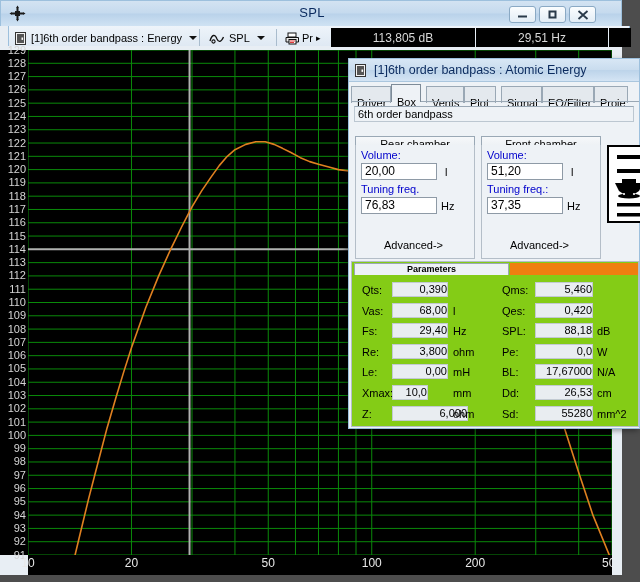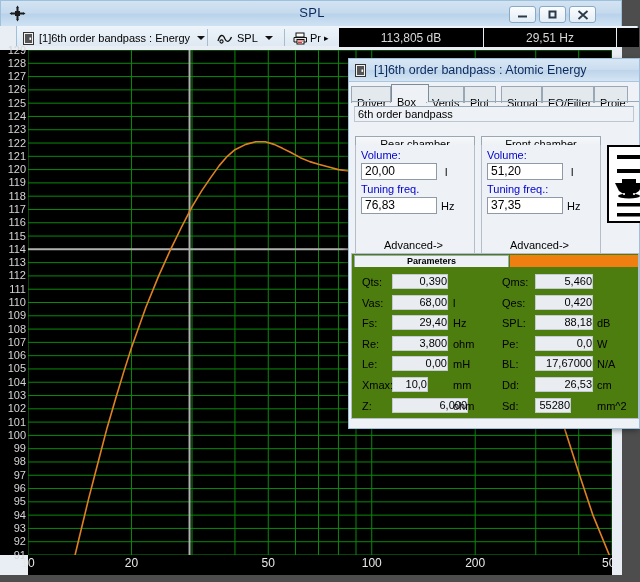--- a/index.html
+++ b/index.html
@@ -24,21 +24,21 @@
   .sys-btn{
     position:absolute;top:5px;width:27px;height:17px;
     background:linear-gradient(to bottom,#fbfdfe,#e3edf6);
     border:1px solid #8aa9c4;border-radius:3px;box-sizing:border-box;
     display:flex;align-items:center;justify-content:center;
   }
   #btn-min{right:85px;} #btn-max{right:55px;} #btn-close{right:25px;}
   .sys-btn svg{display:block;}
   
   #spl-toolbar{
-    position:absolute;left:16px;top:26px;width:622px;height:20px;
+    position:absolute;left:8px;top:26px;width:622px;height:20px;
     background:linear-gradient(to bottom,#eef4fa,#dfe9f3);
     border-left:1px solid #9dc0dd;border-right:1px solid #9dc0dd;box-sizing:border-box;
   }
   .tb-group{position:absolute;top:0;height:24px;display:flex;align-items:center;}
   .tb-sep{position:absolute;top:3px;width:1px;height:17px;background:#a9bccd;}
   .tb-lbl{font-size:11px;color:#000;white-space:nowrap;}
   .tb-caret{
     width:0;height:0;border-left:4px solid transparent;border-right:4px solid transparent;
     border-top:4px solid #111;margin-left:7px;
   }
@@ -108,22 +108,22 @@
     box-sizing:border-box;font-size:12px;line-height:15px;padding-left:3px;color:#000;
   }
   .fl-unit{position:absolute;font-size:11px;color:#000;}
   .adv-lnk{position:absolute;font-size:11px;color:#000;white-space:nowrap;}
   #box-diagram{
     position:absolute;left:258px;top:86px;width:44px;height:78px;
     background:#fff;border:2px solid #000;box-sizing:border-box;overflow:hidden;
   }
   
   #param-panel{
-    position:absolute;left:2px;top:194px;width:288px;height:166px;
-    background:#4d7c0f;border:1px solid #b4bec8;box-sizing:border-box;
+    position:absolute;left:2px;top:202px;width:288px;height:166px;
+    background:#84cc16;border:1px solid #b4bec8;box-sizing:border-box;
   }
   #param-tabrow{position:absolute;left:0;top:0;width:286px;height:13px;}
   #param-tab{
     position:absolute;left:2px;top:1px;width:155px;height:12px;
     background:#eef2f6;border:1px solid #9aa8b5;border-bottom:none;box-sizing:border-box;
     font-size:9px;font-weight:bold;line-height:11px;text-align:center;color:#000;
   }
   #param-orange{position:absolute;left:158px;top:1px;right:0;height:12px;background:#ef7f10;}
   .pcell-lbl{position:absolute;font-size:11px;color:#000;white-space:nowrap;}
   .pcell-val{
@@ -331,21 +331,21 @@
         <rect x="0.5" y="0.5" width="10" height="12" fill="#f2f2f2" stroke="#333"></rect>
         <rect x="2" y="2" width="7" height="9" fill="#555"></rect>
         <rect x="6.5" y="5.5" width="1.6" height="2.4" fill="#fff"></rect>
       </svg>
     </span>
     <span id="dlg-title">[1]6th order bandpass : Atomic Energy</span>
   </div>
 
   <div id="dlg-tabs">
       <div class="dtab" style="left: 0px; width: 40px;">Driver</div>
-      <div class="dtab active" style="left: 40px; width: 38px;">Box</div>
+      <div class="dtab active" style="left: 40px; width: 30px;">Box</div>
       <div class="dtab" style="left: 75px; width: 38px;">Vents</div>
       <div class="dtab" style="left: 113px; width: 32px;">Plot</div>
       <div class="dtab" style="left: 150px; width: 41px;">Signal</div>
       <div class="dtab" style="left: 191px; width: 52px;">EQ/Filter</div>
       <div class="dtab" style="left: 243px; width: 34px;">Proje</div>
     </div>
   <div id="dlg-tabline"></div>
 
   <div id="name-field">6th order bandpass</div>
 
@@ -424,17 +424,17 @@
         <div class="pcell-lbl" style="left: 150px; top: 83.8px;">Pe:</div>
         <div class="pcell-val" style="left: 183px; top: 81.8px; width: 58px;">0,0</div>
         <div class="pcell-unit" style="left: 245px; top: 83.8px;">W</div>
         <div class="pcell-lbl" style="left: 150px; top: 104.4px;">BL:</div>
         <div class="pcell-val" style="left: 183px; top: 102.4px; width: 58px;">17,67000</div>
         <div class="pcell-unit" style="left: 245px; top: 104.4px;">N/A</div>
         <div class="pcell-lbl" style="left: 150px; top: 125px;">Dd:</div>
         <div class="pcell-val" style="left: 183px; top: 123px; width: 58px;">26,53</div>
         <div class="pcell-unit" style="left: 245px; top: 125px;">cm</div>
         <div class="pcell-lbl" style="left: 150px; top: 145.6px;">Sd:</div>
-        <div class="pcell-val" style="left: 183px; top: 143.6px; width: 36px;">55280</div>
+        <div class="pcell-val" style="left: 183px; top: 143.6px; width: 58px;">55280</div>
         <div class="pcell-unit" style="left: 245px; top: 145.6px;">mm^2</div>
       </div>
   </div>
 </div>
 
 </body></html>

